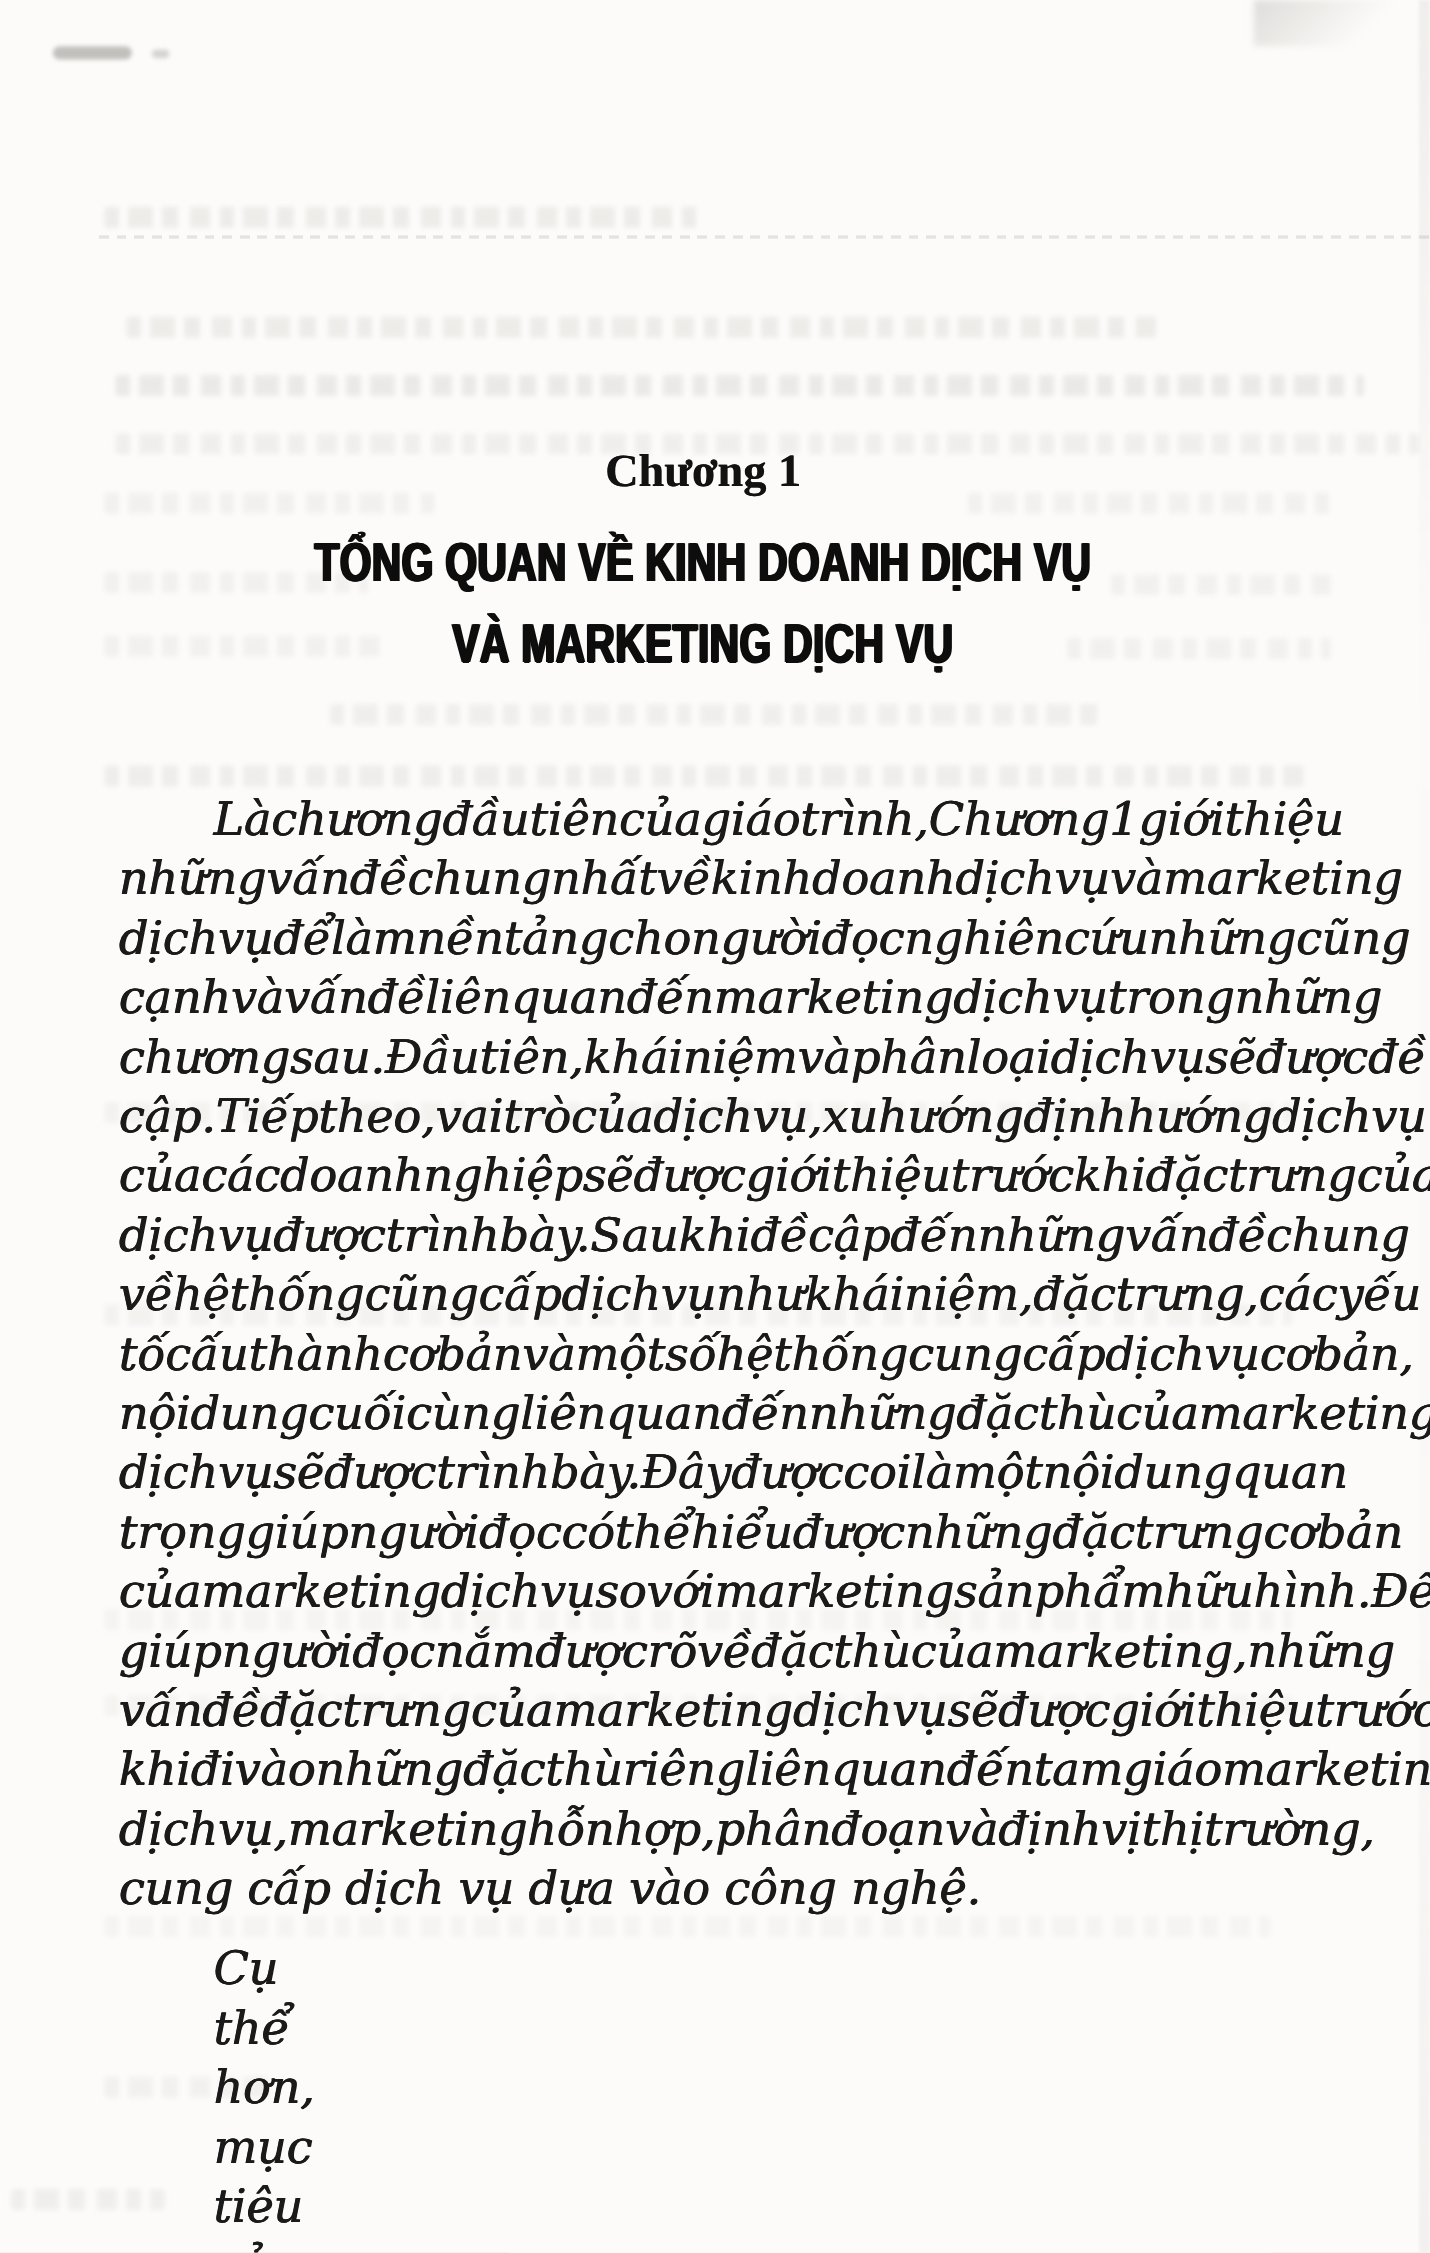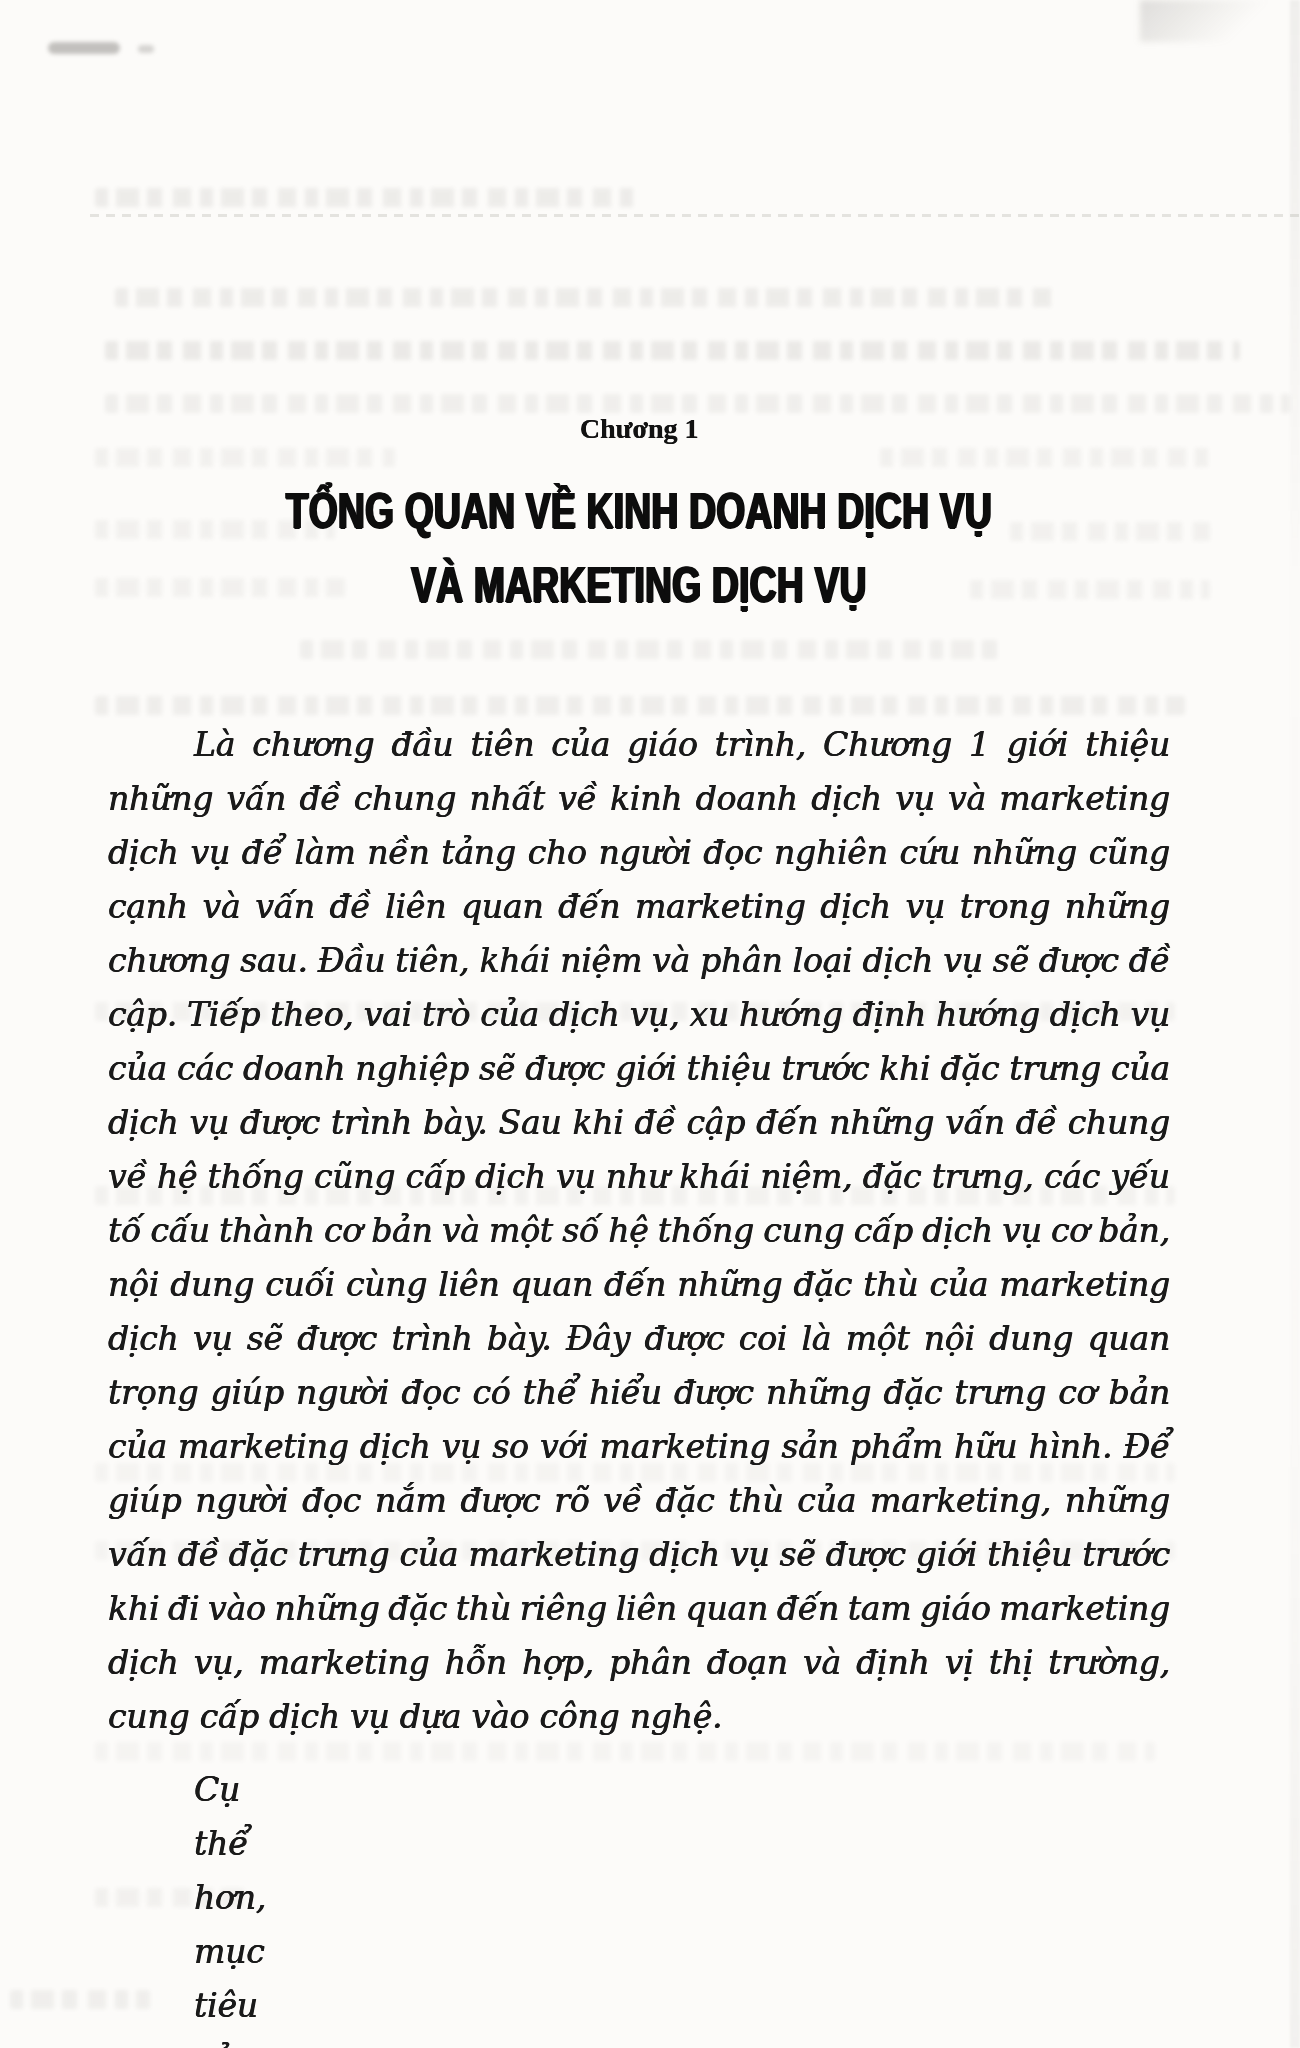--- a/index.html
+++ b/index.html
@@ -16,31 +16,31 @@
   .rule{position:absolute;height:3px;opacity:.20;filter:blur(.6px);
     background:repeating-linear-gradient(90deg,#8a857d 0 9px,transparent 9px 16px);}
   .smudge{position:absolute;background:#7d7a76;filter:blur(2px);border-radius:6px;}
   .corner{position:absolute;filter:blur(3px);}
   .edge-right{position:absolute;top:0;right:0;width:10px;height:100%;opacity:.5;
     background:linear-gradient(180deg,rgba(110,108,104,.18),rgba(110,108,104,.02) 28%,
       rgba(110,108,104,.03) 70%,rgba(110,108,104,.14));filter:blur(1.5px);}
   
   .chapter{
     position:absolute;top:403px;left:108px;width:1062px;height:52px;
-    font-family:"Liberation Serif", serif;font-weight:bold;font-size:28px;line-height:52px;
+    font-family:"Liberation Serif", serif;font-weight:bold;font-size:42px;line-height:52px;
     text-align:center;color:#121212;text-shadow:.4px 0 0 currentColor;
   }
   .title{
     position:absolute;top:474px;left:108px;width:1062px;
     font-family:"Liberation Sans", sans-serif;font-weight:bold;font-size:50px;line-height:74px;
     text-align:center;color:#0d0d0d;letter-spacing:.5px;
     transform:scaleX(.74);transform-origin:50% 0;
     text-shadow:1.6px 0 0 currentColor,-1.6px 0 0 currentColor,0 .6px 0 currentColor;
   }
-  .body-text{font-style:italic;font-size:33px;letter-spacing:-.2px;
+  .body-text{font-style:italic;font-size:42px;letter-spacing:-.2px;
     text-shadow:.55px 0 0 currentColor,-.2px 0 0 currentColor;}
   .intro{position:absolute;top:718px;left:108px;width:1062px;}
   .bline{display:flex;justify-content:space-between;line-height:54px;height:54px;white-space:nowrap;}
   .bline.first{padding-left:86px;}
   .bline.last{display:block;justify-content:flex-start;}
   .p2{position:absolute;top:1763px;left:108px;width:1062px;}
   .p2 .bline{padding-left:86px;flex-direction:column;}
   .bullet{position:absolute;top:1819px;left:108px;width:1062px;line-height:54px;padding-left:86px;box-sizing:border-box;}
 </style>
 </head>

